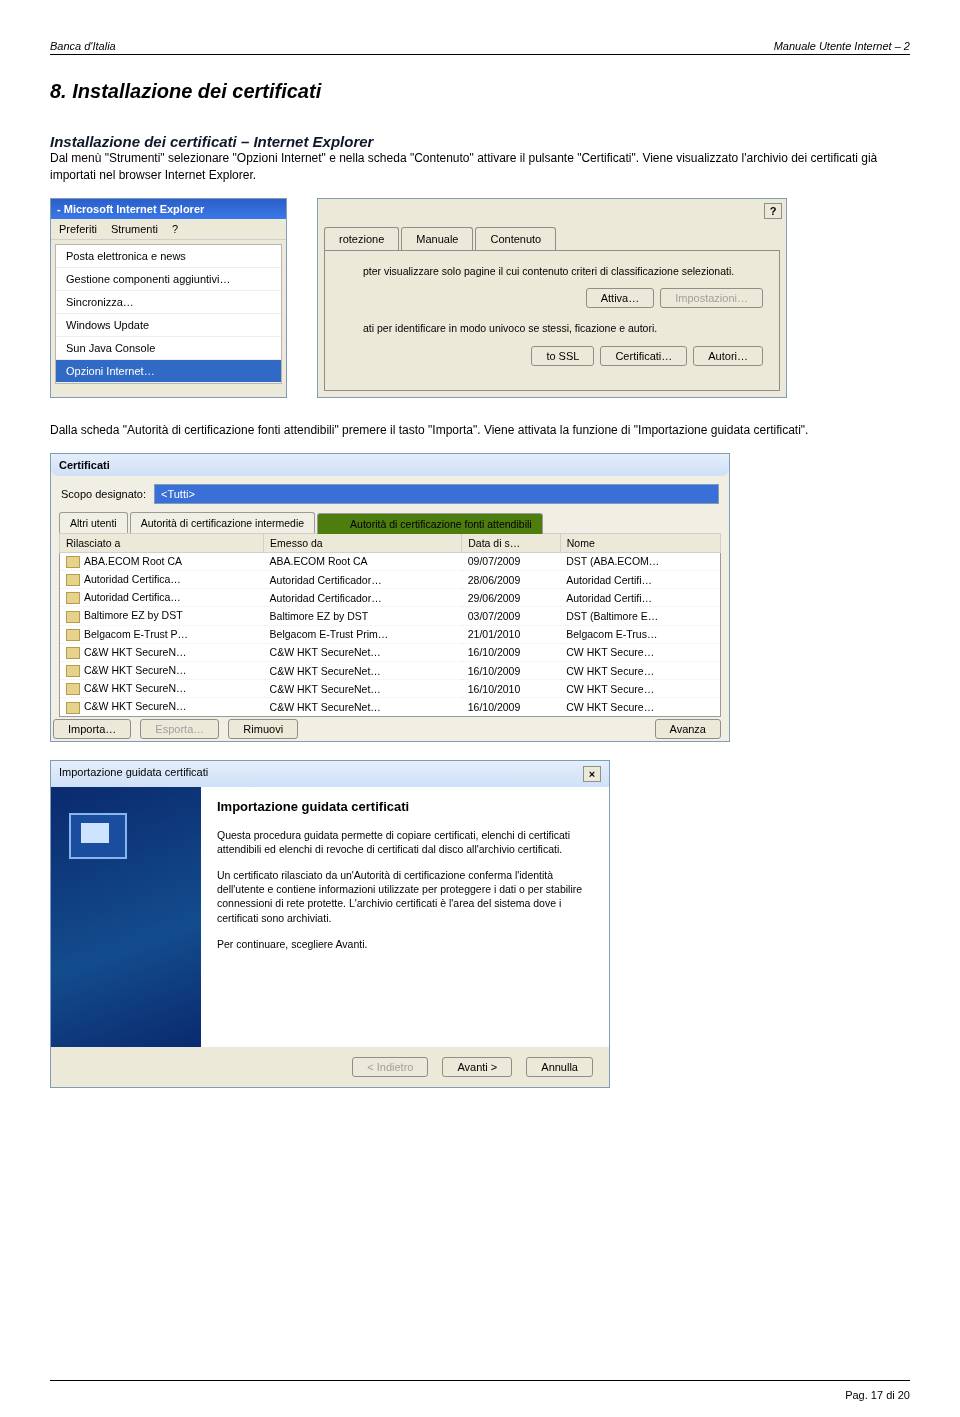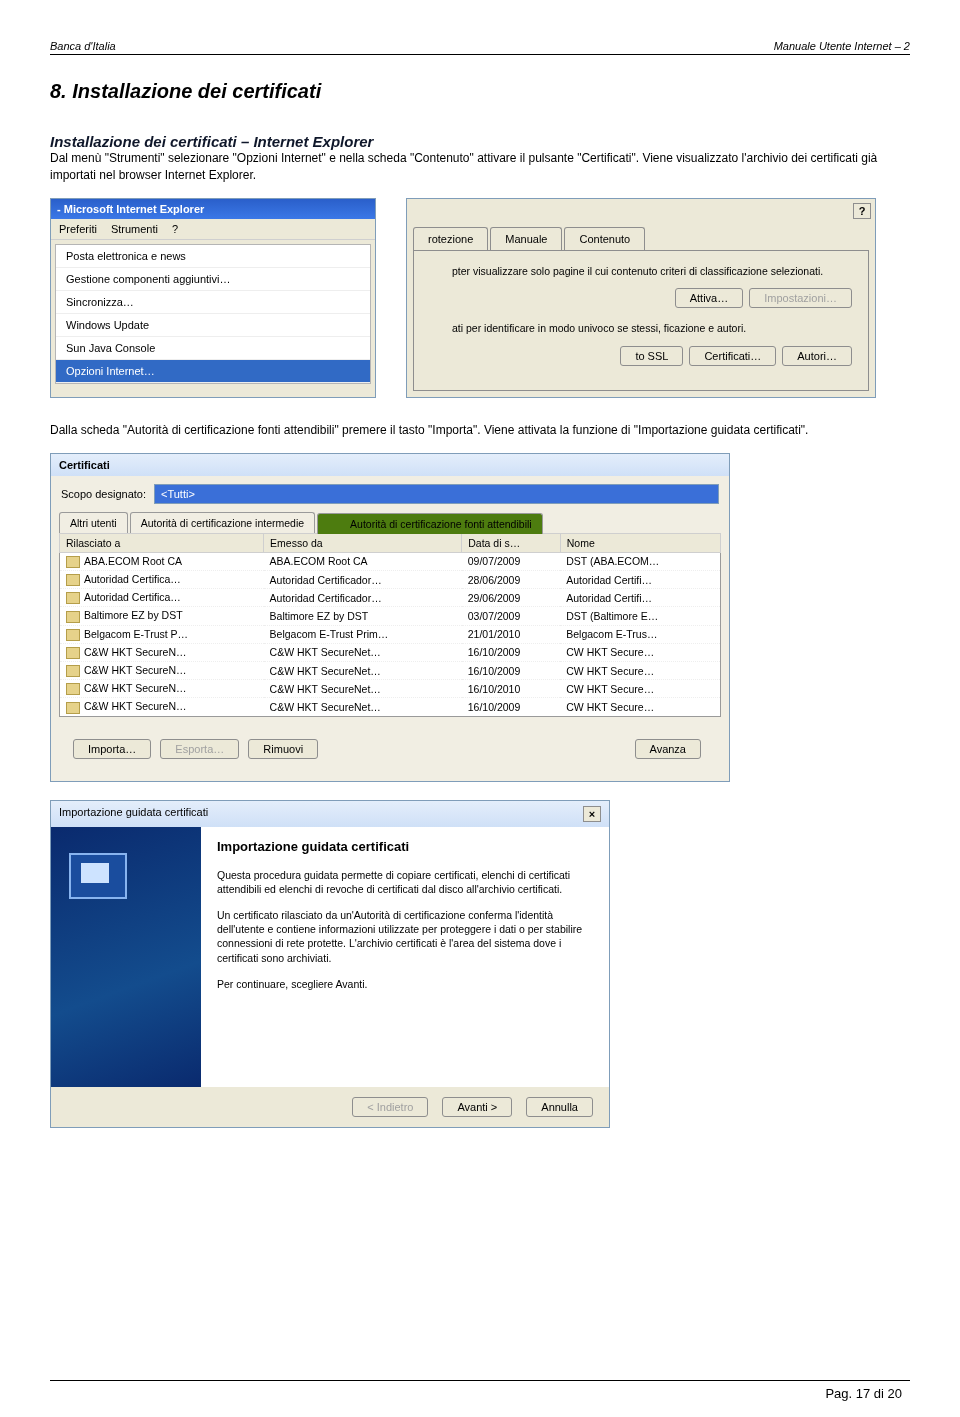--- a/index.html
+++ b/index.html
@@ -5,63 +5,63 @@
   * { box-sizing: border-box; margin: 0; padding: 0; }
   body { font-family: Verdana, Arial, sans-serif; width: 960px; background: #fff; color: #000; }
   .page { padding: 40px 50px 20px 50px; min-height: 1417px; position: relative; }
   .hdr-row { display: flex; justify-content: space-between; font-size: 11px; font-style: italic; margin-bottom: 2px; }
   .hdr-line { border-top: 1px solid #000; margin-bottom: 25px; }
   .h1 { font-size: 20px; font-weight: bold; font-style: italic; margin-bottom: 30px; }
   .h2 { font-size: 15px; font-weight: bold; font-style: italic; color: #0f172a; }
   .para { font-size: 12px; line-height: 1.4; margin-bottom: 14px; }
   
   .row1 { display: flex; gap: 30px; margin-bottom: 24px; }
-  .ie-bar { width: 326px; background: #ece9d8; border: 1px solid #7f9db9; font-size: 11px; }
+  .ie-bar { width: 237px; background: #ece9d8; border: 1px solid #7f9db9; font-size: 11px; }
   .ie-title { background: linear-gradient(#2a5fca,#3b78e7); color: #fff; padding: 4px 6px; font-weight: bold; }
   .ie-menu { display: flex; gap: 14px; padding: 4px 8px; background: #ece9d8; border-bottom: 1px solid #cfcfcf; }
   .ie-dd { background: #fff; border: 1px solid #b5b5b5; margin: 4px; }
   .dd-item { padding: 5px 10px; border-bottom: 1px solid #eee; }
   .dd-item.sel { background: #316ac5; color: #fff; }
   .opt-card { width: 470px; background: #ece9d8; border: 1px solid #7f9db9; font-size: 11px; position: relative; }
   .opt-help { position: absolute; right: 4px; top: 4px; width: 18px; height: 16px; background: #ece9d8; border: 1px solid #8e8e8e; font-weight: bold; text-align: center; line-height: 14px; }
   .opt-tabs { display: flex; margin: 28px 6px 0 6px; }
   .opt-tab { padding: 5px 14px; border: 1px solid #8e8e8e; border-bottom: none; background: #ece9d8; margin-right: 2px; border-radius: 3px 3px 0 0; }
   .opt-body { border: 1px solid #8e8e8e; margin: 0 6px 6px 6px; padding: 10px; background: #ece9d8; }
   .opt-txt { font-size: 10.5px; margin: 4px 0 10px 28px; line-height: 1.3; }
   .btn { display: inline-block; padding: 3px 14px; background: #ece9d8; border: 1px solid #8e8e8e; border-radius: 3px; font-size: 11px; margin-right: 6px; }
   .btn.dis { color: #a0a0a0; }
   .btn-row { margin-bottom: 14px; display: flex; justify-content: flex-end; }
   
   .certwin { width: 680px; background: #f1eee3; border: 1px solid #7f9db9; font-size: 11px; margin-bottom: 18px; }
-  .cert-title { background: linear-gradient(#e4eefb,#cfe0f7); padding: 5px 8px; font-weight: bold; }
+  .cert-title { background: linear-gradient(#e4eefb,#cfe0f7); padding: 5px 8px; font-weight: bold; border-radius: 7px; }
   .cert-row { padding: 8px 10px; display: flex; align-items: center; gap: 8px; }
   .cert-select { flex: 1; background: #3a6fd8; color: #fff; padding: 3px 6px; border: 1px solid #7f9db9; }
   .cert-tabs { display: flex; padding: 0 8px; }
   .cert-tab { padding: 4px 10px; border: 1px solid #9a9a9a; border-bottom: none; background: #f1eee3; margin-right: 2px; border-radius: 3px 3px 0 0; font-size: 10.5px; }
   .cert-tab.active { background: #4d7c0f; position: relative; top: 1px; padding-left: 32px; }
   table.cert-tbl { width: calc(100% - 16px); margin: 0 8px; border: 1px solid #9a9a9a; border-collapse: collapse; background: #fff; font-size: 10.5px; }
   .cert-tbl th { background: #ece9d8; border: 1px solid #cfcfcf; padding: 3px 6px; text-align: left; font-weight: normal; }
   .cert-tbl td { padding: 2px 6px; border-bottom: 1px dotted #eee; }
   .cert-icon { display: inline-block; width: 14px; height: 12px; background: #e6d28a; border: 1px solid #b59e4a; margin-right: 4px; vertical-align: middle; }
-  .cert-foot { display: flex; justify-content: space-between; padding: 22px; }
+  .cert-foot { display: flex; justify-content: space-between; padding: 2px; }
   
   .wiz { width: 560px; border: 1px solid #7f9db9; background: #ece9d8; font-size: 11px; }
   .wiz-title { background: linear-gradient(#e4eefb,#cfe0f7); padding: 5px 8px; display: flex; justify-content: space-between; }
   .wiz-close { width: 18px; height: 16px; background: #ece9d8; border: 1px solid #8e8e8e; text-align: center; line-height: 14px; font-weight: bold; }
   .wiz-body { display: flex; background: #fff; }
   .wiz-side { width: 150px; height: 260px; background: linear-gradient(160deg,#0a2a6e,#134c8d 60%,#0a2a6e); position: relative; }
   .wiz-side-ico { position: absolute; left: 18px; top: 26px; width: 58px; height: 46px; background: #1a4d9e; border: 2px solid #88b4ef; }
   .wiz-side-ico::after { content:""; position:absolute; left:10px; top:8px; width:28px; height:20px; background:#cde3ff; }
   .wiz-main { flex: 1; padding: 12px 16px; }
   .wiz-h { font-weight: bold; font-size: 13px; margin-bottom: 14px; }
   .wiz-p { font-size: 10.5px; line-height: 1.35; margin-bottom: 12px; }
   .wiz-foot { display: flex; justify-content: flex-end; gap: 8px; padding: 10px; background: #ece9d8; }
   
   .ftr-line { border-top: 1px solid #000; position: absolute; left: 50px; right: 50px; bottom: 36px; }
-  .ftr { position: absolute; right: 58px; bottom: 16px; font-size: 13px; margin-left: 16px; }
+  .ftr { position: absolute; right: 50px; bottom: 16px; font-size: 11px; margin-left: 16px; }
 </style>
 </head>
 <body>
 
 <div class="page">
 
   <div class="hdr-row">
     <span>Banca d'Italia</span>
     <span>Manuale Utente Internet – 2</span>
   </div>

